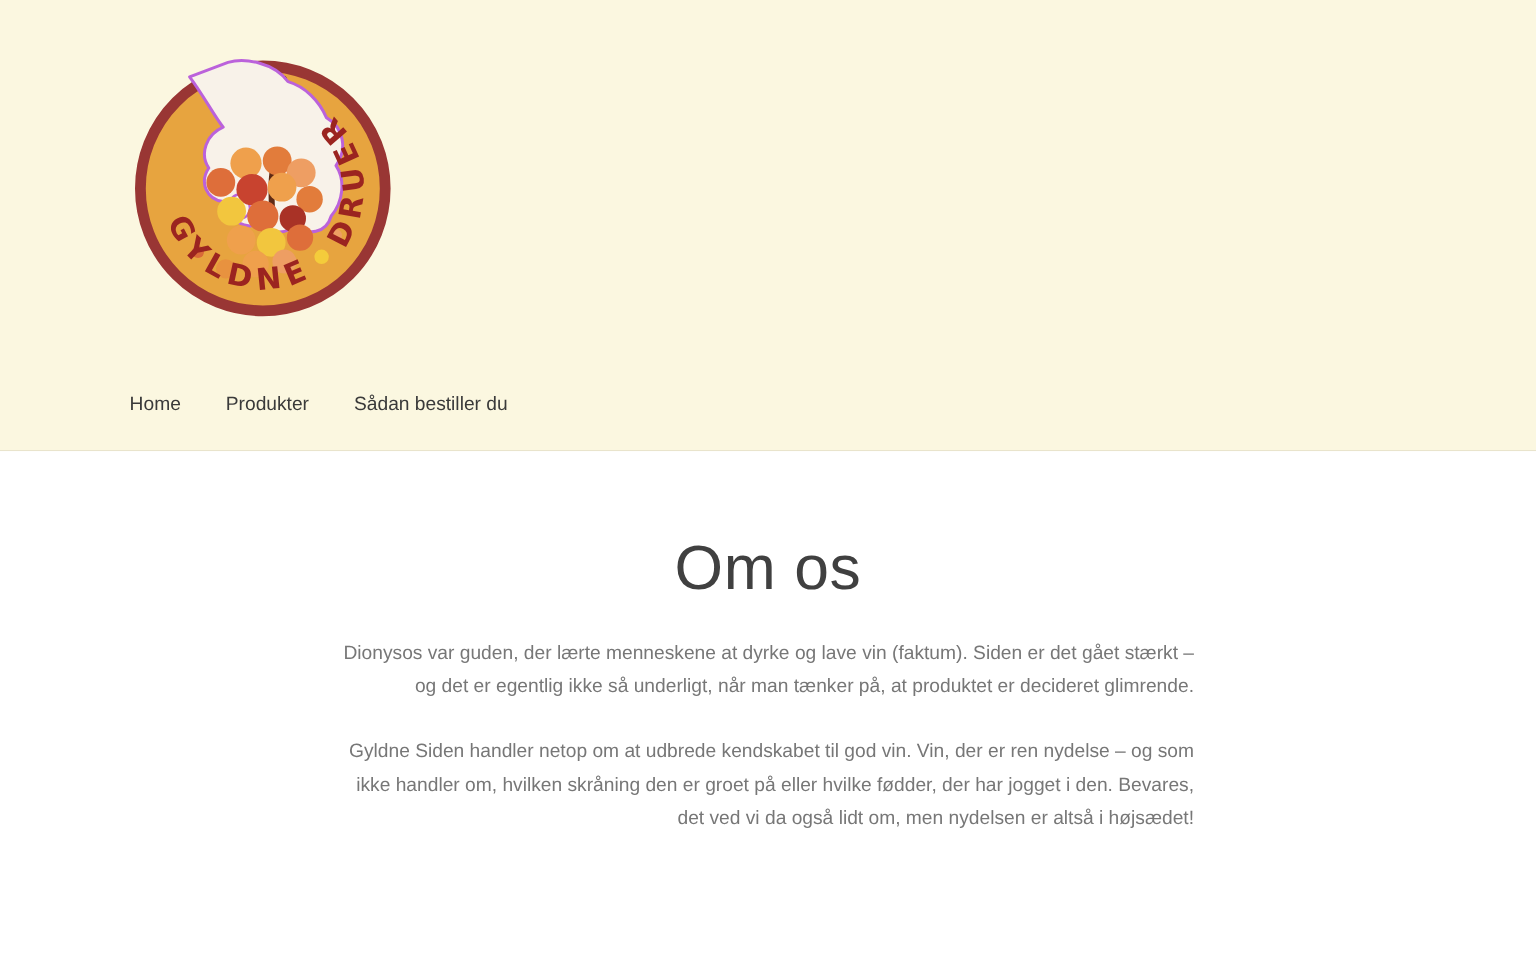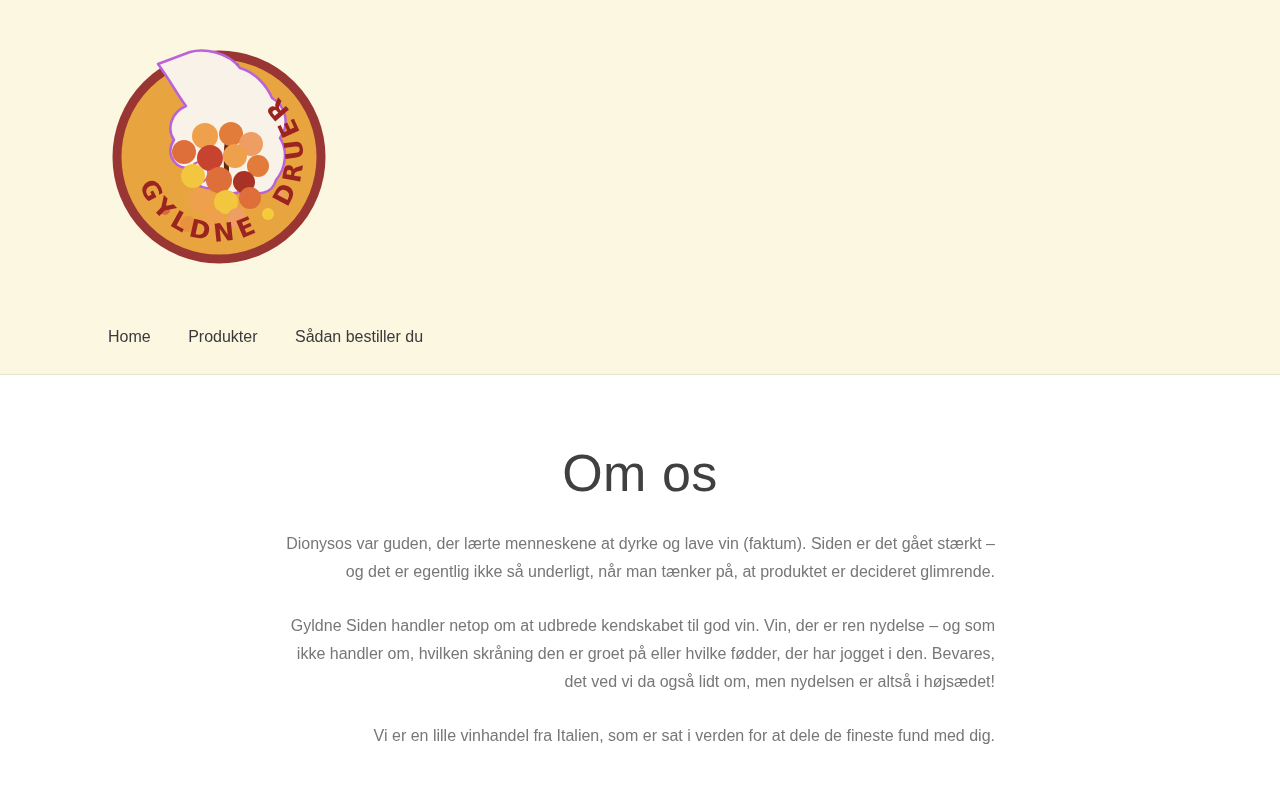--- a/index.html
+++ b/index.html
@@ -142,14 +142,13 @@
   </div>
 </header>
 
 <main class="main-content">
   <h1 class="page-title">Om os</h1>
 
   <p class="about-paragraph">Dionysos var guden, der lærte menneskene at dyrke og lave vin (faktum). Siden er det gået stærkt – og det er egentlig ikke så underligt, når man tænker på, at produktet er decideret glimrende.</p>
 
   <p class="about-paragraph">Gyldne Siden handler netop om at udbrede kendskabet til god vin. Vin, der er ren nydelse – og som ikke handler om, hvilken skråning den er groet på eller hvilke fødder, der har jogget i den. Bevares, det ved vi da også lidt om, men nydelsen er altså i højsædet!</p>
 
-  <p class="about-paragraph">Vi er en lille vinhandel fra Italien, som er sat i verden for at dele de fineste fund med dig.</p>
 </main>
 
 </body></html>

